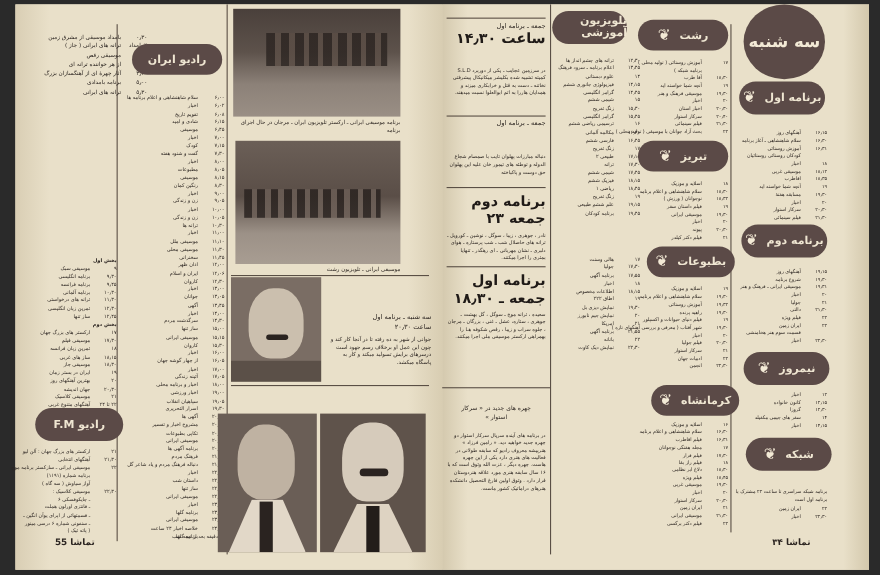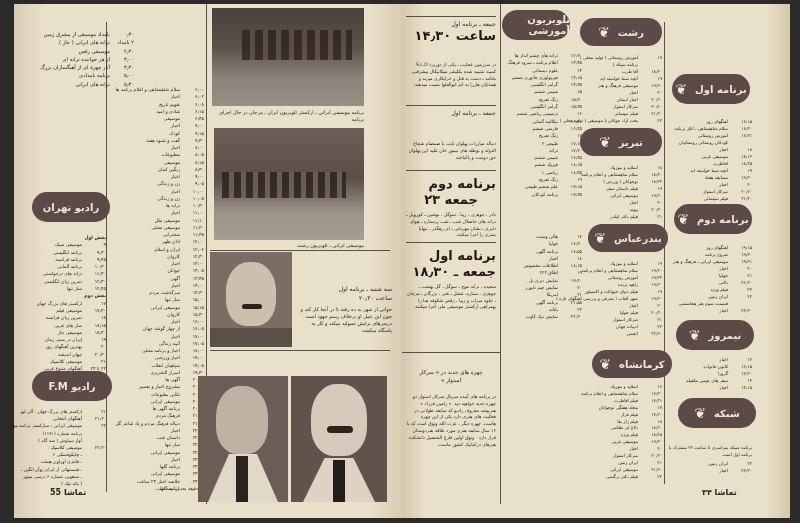--- a/index.html
+++ b/index.html
@@ -57,20 +57,23 @@
       <div class="row">
           <span class="t">۵٫۰۰</span>
           <span>برنامه بامدادی</span>
         </div>
       <div class="row">
           <span class="t">۵٫۳۰</span>
           <span>ترانه های ایرانی</span>
         </div>
     </div>
 
+    <div class="pill" style="left:106px;top:36px;width:82px;height:28px;">
+      <span>رادیو ایران</span>
+    </div>
 
     <div class="sched" style="left:96px;top:82px;width:94px;font-size:4.6px;line-height:7.25px;">
       <div class="row">
           <span class="t">۶٫۰۰</span>
           <span>سلام شاهنشاهی و اعلام برنامه ها</span>
         </div>
       <div class="row">
           <span class="t">۶٫۰۲</span>
           <span>اخبار</span>
         </div>
@@ -286,23 +289,20 @@
           <span class="t">۲۴٫۰۰</span>
           <span>خلاصه اخبار ۲۴ ساعت</span>
         </div>
       <div class="row">
           <span class="t">ده دقیقه بعد از نیمه شب</span>
           <span>برنامه گلها</span>
         </div>
     </div>
     <div class="sched" style="left:96px;top:490px;width:94px;font-size:4.4px;line-height:6.5px;"></div>
 
-    <div class="pill" style="left:18px;top:188px;width:78px;height:30px;">
-      <span>رادیو تهران</span>
-    </div>
     <div class="sched" style="left:8px;top:230px;width:84px;font-size:4.6px;line-height:7.3px;">
       <div class="row" style="font-weight:bold;">
           <span>بخش اول</span>
         </div>
       <div class="row">
           <span class="t">۹</span>
           <span>موسیقی سبک</span>
         </div>
       <div class="row">
           <span class="t">۹٫۳۰</span>
@@ -467,21 +467,21 @@
     <div class="body-text" style="left:4px;top:16px;width:90px;font-size:6px;line-height:8px;">جمعه ـ برنامه اول</div>
     <div class="headline" style="left:4px;top:24px;width:90px;font-size:13px;line-height:15px;">ساعت ۱۴٫۳۰</div>
     <div class="body-text" style="left:4px;top:58px;width:90px;font-size:4.6px;line-height:6.8px;">در سرزمین عجایب ـ یکی از دوربرد S.L.D کمیته تشبیه شده بکلیشر میکانیکال پیشرفتی نخاتنه ـ دست به قتل و خرابکاری میزند و همدایان هاررا به اتم ابوالعلوا نسبت میدهند.</div>
 
     <div class="hline" style="left:4px;top:101px;width:90px;"></div>
     <div class="body-text" style="left:4px;top:105px;width:90px;font-size:6px;line-height:8px;">جمعه ـ برنامه اول</div>
     <div class="body-text" style="left:4px;top:137px;width:90px;font-size:4.6px;line-height:6.8px;">دنباله مبارزات پهلوان تایب با صمصام شجاع الدوله و توطئه های تیمور خان علیه این پهلوان حق دوست و پاکباخته</div>
 
     <div class="hline" style="left:4px;top:166px;width:90px;"></div>
     <div class="headline" style="left:4px;top:172px;width:90px;font-size:13px;line-height:15px;">برنامه دوم</div>
-    <div class="headline" style="left:4px;top:188px;width:90px;font-size:13px;line-height:15px;text-align:center;">جمعه ۲۳</div>
+    <div class="headline" style="left:4px;top:188px;width:90px;font-size:13px;line-height:15px;">جمعه ۲۳</div>
     <div class="body-text" style="left:4px;top:208px;width:90px;font-size:4.6px;line-height:6.8px;">نادر ، جوهری ، زیبا ، سوگل ، نوشین ـ کورویل ـ ترانه های حاصلال شب ـ شب پرستاره ـ هوای دلبری ـ نشان مهربانی ـ ای رهگذر ـ تنهایا بمتری را اجرا میکنند.</div>
 
     <div class="hline" style="left:4px;top:238px;width:90px;"></div>
     <div class="headline" style="left:4px;top:244px;width:90px;font-size:13px;line-height:15px;">برنامه اول</div>
     <div class="headline" style="left:4px;top:260px;width:90px;font-size:13px;line-height:15px;">جمعه ـ ۱۸٫۳۰</div>
     <div class="body-text" style="left:4px;top:280px;width:90px;font-size:4.6px;line-height:6.8px;">سعیده ، ترانه موج ـ سوگل ، گل بهشت ـ جوهری ، ستاره، عشل ـ غنی ، بزرگان ـ مرجان ، جلوه سراب و زیبا ، رقص شکوفه هـا را بهمراهی ارکستر موسیقی ملی اجرا میکنند.</div>
 
     <div class="hline" style="left:0;top:348px;width:98px;"></div>
     <div class="body-text" style="left:14px;top:364px;width:70px;font-size:5.5px;line-height:8px;text-align:center;">چهره های جدید در « سرکار استوار »</div>
     <div class="body-text" style="left:4px;top:390px;width:90px;font-size:4.6px;line-height:6.8px;">در برنامه های آینده سریال سرکار استوار دو چهره جدید خواهید دید. « رامین فرزاد » هنرپیشه معروف رادیو که سابقه طولانی در فعالیت های هنری دارد یکی از این چهره هاست. چهره دیگر ، عزت الله وثوق است که با ۱۶ سال سابقه هنری مورد علاقه هنردوستان قرار دارد . وثوق اولین فارغ التحصیل دانشکده هنرهای دراماتیک کشور ماست.</div>
@@ -703,21 +703,21 @@
           <span class="t">۲۰٫۳۰</span>
           <span>پیوند</span>
         </div>
       <div class="row">
           <span class="t">۲۱</span>
           <span>فیلم دکتر کیلدر</span>
         </div>
     </div>
 
     <div class="pill" style="left:186px;top:220px;width:80px;height:28px;">
-      <span>بندرعباس</span>
+      <span>بطبوعات</span>
         <span class="logo">❦</span>
     </div>
     <div class="sched" style="left:176px;top:256px;width:84px;font-size:4.4px;line-height:7px;">
       <div class="row">
           <span class="t">۱۹</span>
           <span>اسلاید و موزیک</span>
         </div>
       <div class="row">
           <span class="t">۱۹٫۳۰</span>
           <span>سلام شاهنشاهی و اعلام برنامه</span>
@@ -816,20 +816,21 @@
       <div class="row">
           <span class="t">۲۱٫۳۰</span>
           <span>موسیقی ایرانی</span>
         </div>
       <div class="row">
           <span class="t">۲۲</span>
           <span>فیلم دکتر برگسی</span>
         </div>
     </div>
 
+    <div class="circle" style="left:274px;top:0;width:74px;height:68px;">سه شنبه</div>
 
     <div class="pill" style="left:270px;top:70px;width:78px;height:30px;">
       <span>برنامه اول</span>
         <span class="logo">❦</span>
     </div>
     <div class="sched" style="left:266px;top:114px;width:84px;font-size:4.4px;line-height:7px;">
       <div class="row">
           <span class="t">۱۶٫۱۵</span>
           <span>آهنگهای روز</span>
         </div>

